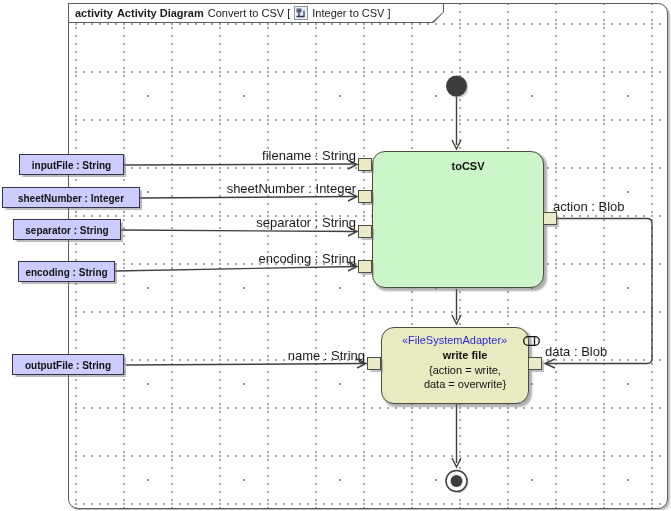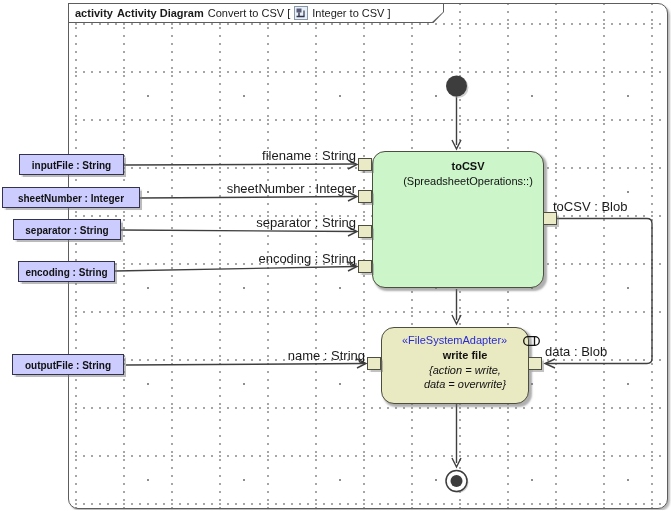--- a/index.html
+++ b/index.html
@@ -49,21 +49,21 @@
     position:absolute;border:1.5px solid #4e4e40;border-radius:13px;
     box-shadow:2.5px 2.5px 2px rgba(110,110,110,.55);
     box-sizing:border-box;text-align:center;color:#111;font-size:11px;padding-left:20px;
   }
   .action.green{background:#ccf6ca;}
   .action.tan{background:#e9e9c2;}
   .action-title{font-weight:bold;line-height:15px;}
   .action-sub{line-height:14px;}
   .stereo-row{display:flex;align-items:center;justify-content:flex-start;gap:16px;line-height:15px;}
   .stereo{color:#2a2ad4;}
-  .constraint{line-height:14px;font-style:italic;}
+  .constraint{line-height:14px;}
   
   .pin{
     position:absolute;width:14px;height:13px;
     background:#eaeac6;border:1px solid #4e4e40;
     box-shadow:1.5px 1.5px 1px rgba(120,120,120,.45);
     box-sizing:border-box;
   }
   
   .elabel{
     position:absolute;font-size:13px;color:#1a1a1a;white-space:nowrap;
@@ -156,21 +156,20 @@
   </svg>
 
   <div class="param" style="left:19px;top:154px;width:105px;">inputFile : String</div>
   <div class="param" style="left:2px;top:187px;width:138px;">sheetNumber : Integer</div>
   <div class="param" style="left:13px;top:219px;width:108px;">separator : String</div>
   <div class="param" style="left:18px;top:261px;width:97px;">encoding : String</div>
   <div class="param" style="left:12px;top:354px;width:112px;">outputFile : String</div>
 
   <div class="action green" style="left:372px;top:151px;width:172px;height:137px;padding-top:7px;">
     <div class="action-title">toCSV</div>
-    <div class="action-sub">(SpreadsheetOperations::)</div>
   </div>
 
   <div class="action tan" style="left:381px;top:327px;width:148px;height:77px;padding-top:5px;">
     <div class="stereo-row">
       <span class="stereo">«FileSystemAdapter»</span>
       <span>
         <svg class="icon-svg" width="17" height="10" viewBox="0 0 17 10">
           <rect x="0.7" y="0.7" width="15.6" height="8.6" rx="4.3" fill="none" stroke="#111" stroke-width="1.3"></rect>
           <line x1="11.5" y1="0.7" x2="11.5" y2="9.3" stroke="#111" stroke-width="1.3"></line>
         </svg>
@@ -187,17 +186,17 @@
   <div class="pin" style="left:358px;top:260px;"></div>
   <div class="pin" style="left:543px;top:212px;"></div>
 
   <div class="pin" style="left:367px;top:357px;"></div>
   <div class="pin" style="left:528px;top:357px;"></div>
 
   <div class="elabel r" style="left:200px;top:148px;width:156px;">filename : String</div>
   <div class="elabel r" style="left:200px;top:181px;width:156px;">sheetNumber : Integer</div>
   <div class="elabel r" style="left:200px;top:215px;width:156px;">separator : String</div>
   <div class="elabel r" style="left:200px;top:251px;width:156px;">encoding : String</div>
-  <div class="elabel" style="left:553px;top:199px;">toCSV : Blob</div>
+  <div class="elabel" style="left:553px;top:199px;">action : Blob</div>
   <div class="elabel r" style="left:210px;top:348px;width:155px;">name : String</div>
   <div class="elabel" style="left:545px;top:344px;">data : Blob</div>
 
 </div>
 
 </body></html>

